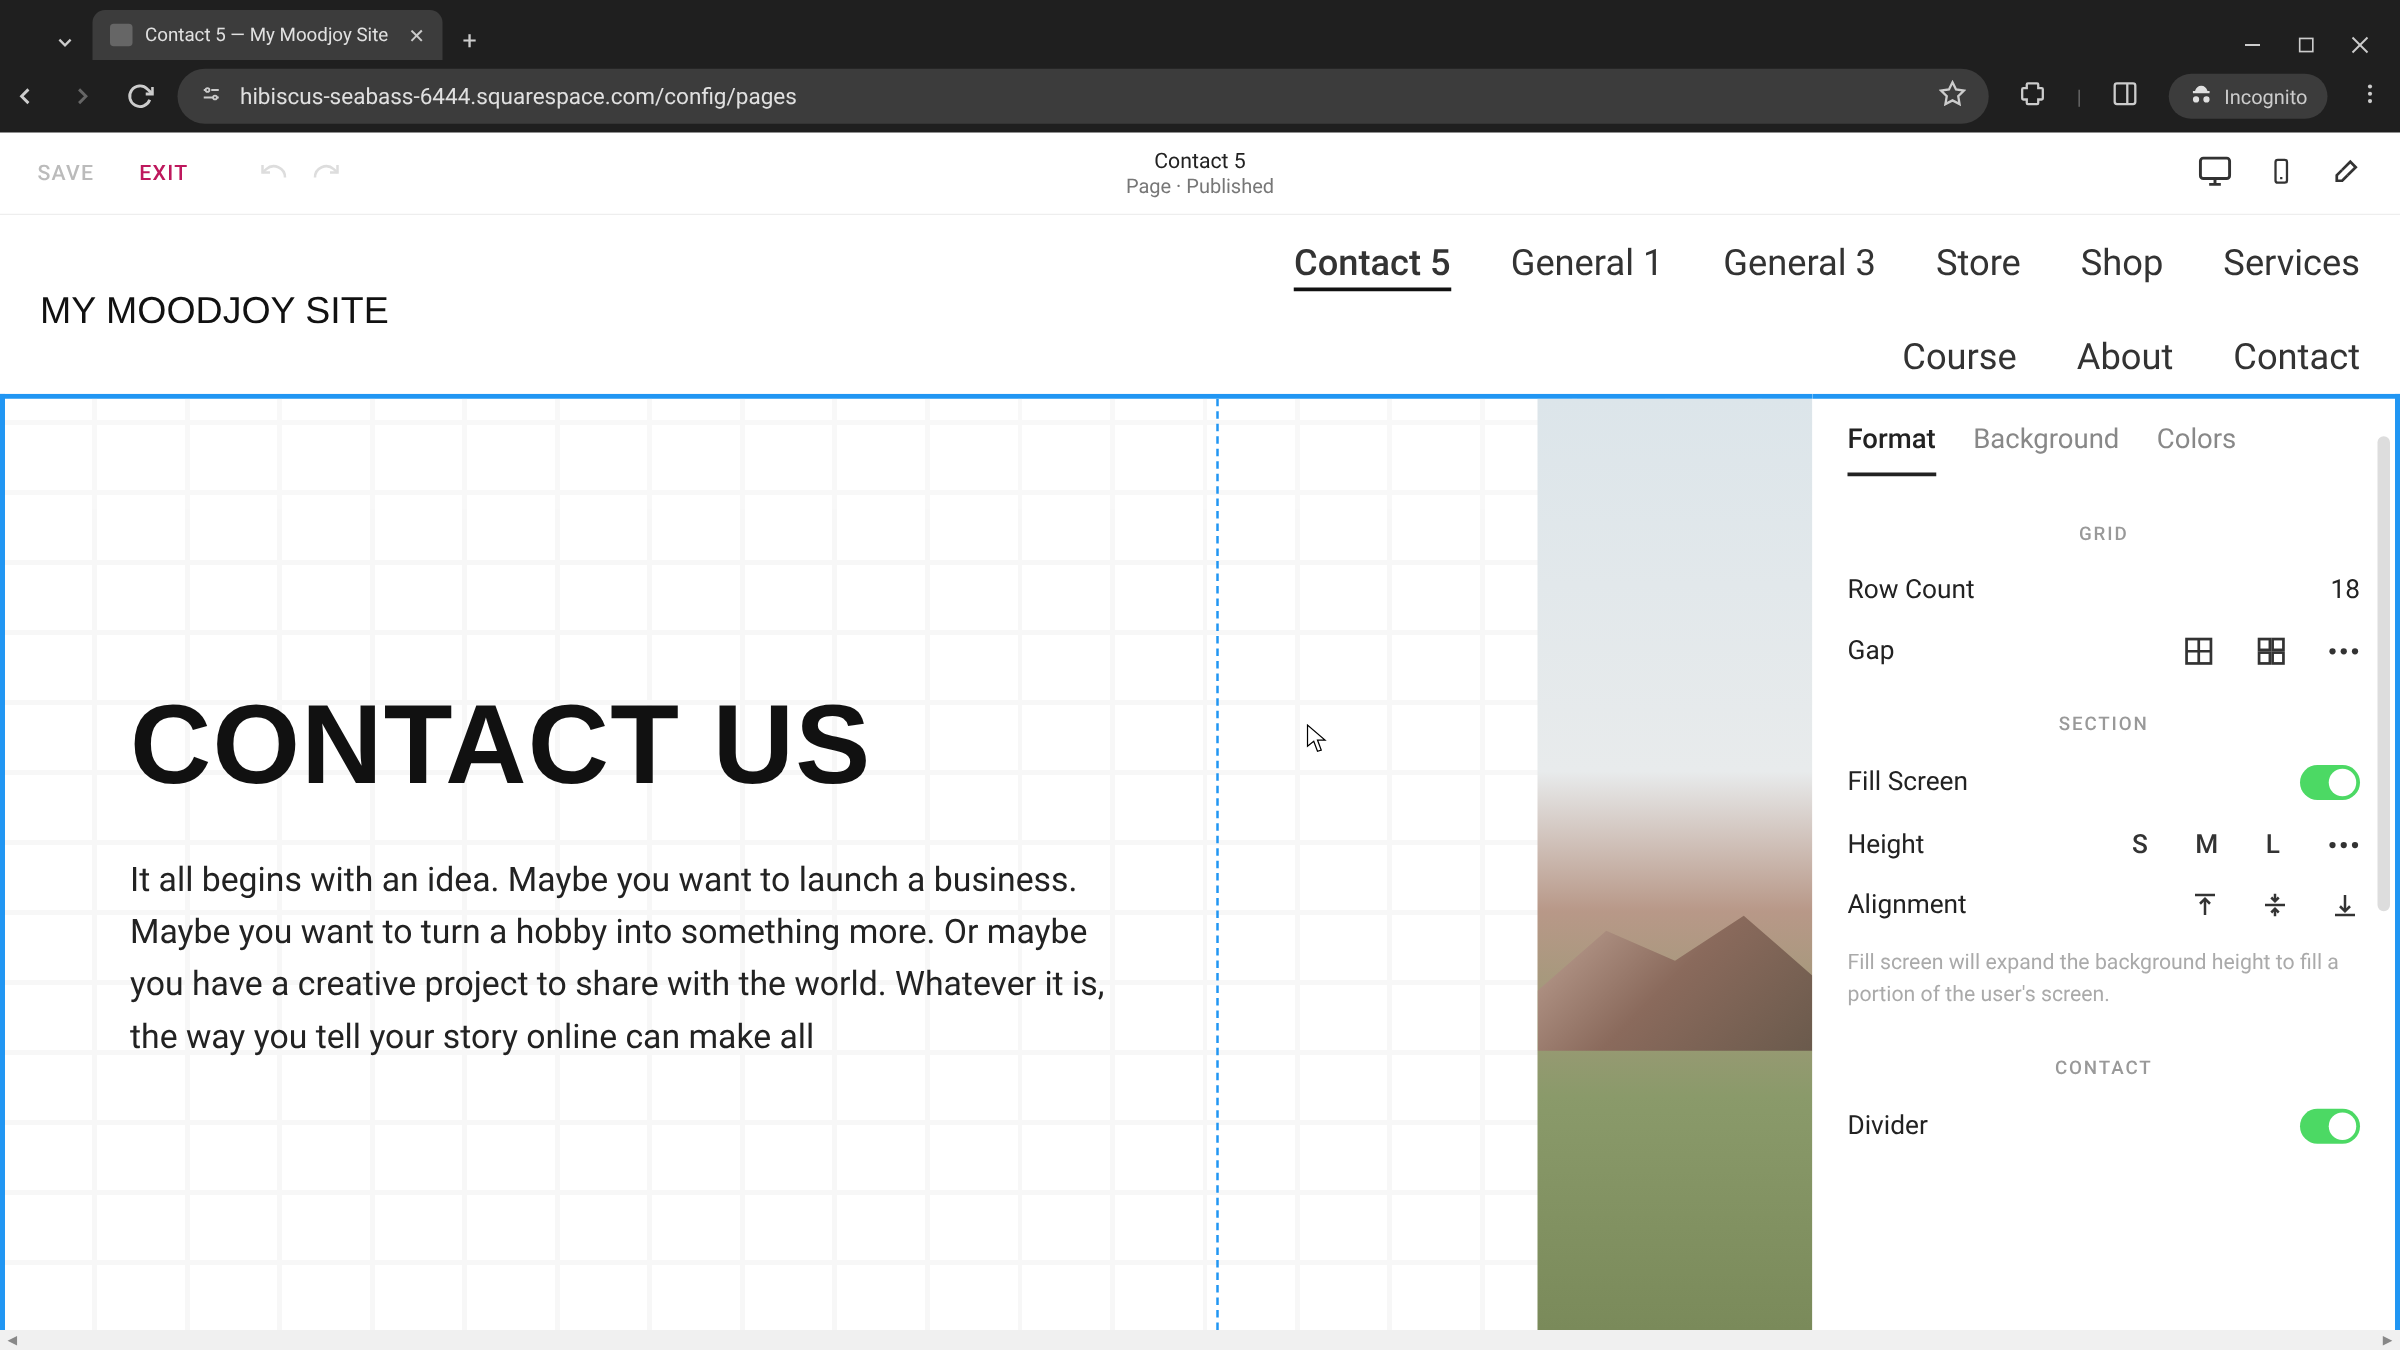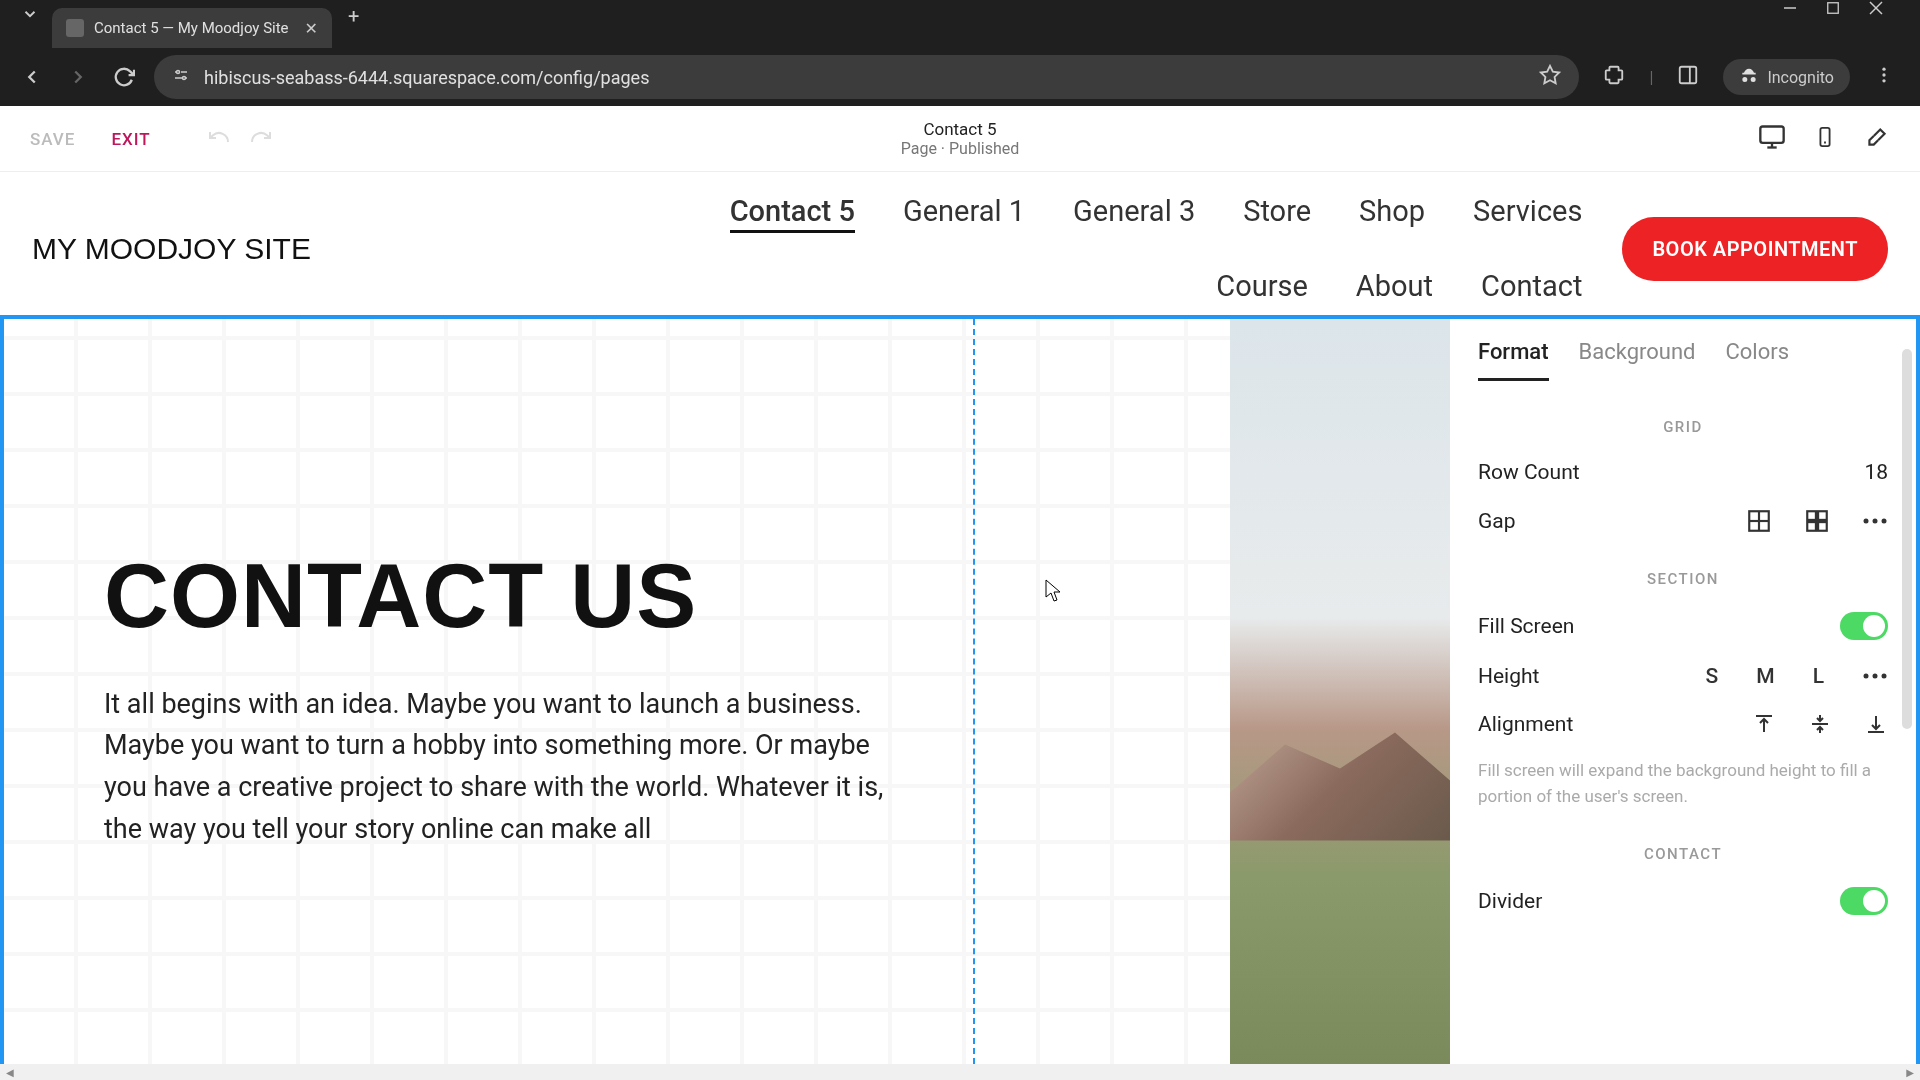--- a/index.html
+++ b/index.html
@@ -1,30 +1,30 @@
 <!DOCTYPE html>
 <html><head>
 <meta charset="utf-8">
 <style>
 * { margin: 0; padding: 0; box-sizing: border-box; }
 body { font-family: -apple-system, BlinkMacSystemFont, "Segoe UI", Roboto, Arial, sans-serif; background: #1f1f1f; width: 1920px; height: 1080px; overflow: hidden; }
 
 
 .browser-chrome { background: #1f1f1f; }
-.tab-strip { display: flex; align-items: flex-start; height: 48px; padding: 0 16px; gap: 8px; }
+.tab-strip { display: flex; align-items: flex-end; height: 48px; padding: 0 4px; gap: 8px; margin-left: 34px; }
 .tab-dropdown { width: 28px; height: 28px; display: flex; align-items: center; justify-content: center; color: #ccc; cursor: pointer; border-radius: 6px; }
 .tab { display: flex; align-items: center; background: #3c3c3c; border-radius: 10px 10px 0 0; padding: 8px 14px; gap: 10px; min-width: 280px; height: 40px; margin-top: 8px; }
 .tab-favicon { width: 18px; height: 18px; background: #666; border-radius: 3px; }
 .tab-title { color: #e0e0e0; font-size: 15px; flex: 1; }
 .tab-close { color: #ccc; cursor: pointer; font-size: 16px; }
 .new-tab { color: #ccc; font-size: 20px; cursor: pointer; padding: 4px 8px; }
 .window-controls { margin-left: auto; display: flex; gap: 28px; padding-right: 20px; }
 .window-controls span { color: #ccc; cursor: pointer; }
 
-.toolbar { display: flex; align-items: center; height: 58px; padding: 0 16px; gap: 14px; background: #1f1f1f; }
+.toolbar { display: flex; align-items: center; height: 58px; padding: 0 4px; gap: 14px; background: #1f1f1f; }
 .nav-btn { width: 32px; height: 32px; display: flex; align-items: center; justify-content: center; color: #ccc; cursor: pointer; }
 .nav-btn.disabled { color: #666; }
 .address-bar { flex: 1; background: #3c3c3c; border-radius: 24px; height: 44px; display: flex; align-items: center; padding: 0 18px; gap: 14px; }
 .site-icon { color: #ccc; font-size: 15px; }
 .url { color: #e0e0e0; font-size: 18px; flex: 1; }
 .toolbar-icons { display: flex; gap: 24px; align-items: center; padding: 0 10px; }
 .toolbar-icons span { color: #ccc; cursor: pointer; }
 .incognito-badge { display: flex; align-items: center; gap: 8px; background: #3c3c3c; border-radius: 20px; padding: 8px 16px; color: #e0e0e0; font-size: 16px; }
 
 
@@ -208,21 +208,20 @@
         <span class="nav-link active">Contact 5</span>
         <span class="nav-link">General 1</span>
         <span class="nav-link">General 3</span>
         <span class="nav-link">Store</span>
         <span class="nav-link">Shop</span>
         <span class="nav-link">Services</span>
         <span class="nav-link">Course</span>
         <span class="nav-link">About</span>
         <span class="nav-link">Contact</span>
       </div>
-    <div class="cta-btn">BOOK APPOINTMENT</div>
   </div>
 
   <div class="main-area">
     <div class="canvas">
       <div class="grid-overlay"></div>
       <div class="center-guide"></div>
       <div class="hero-img">
           <div class="mountain"></div>
         </div>
       <div class="content-area">

